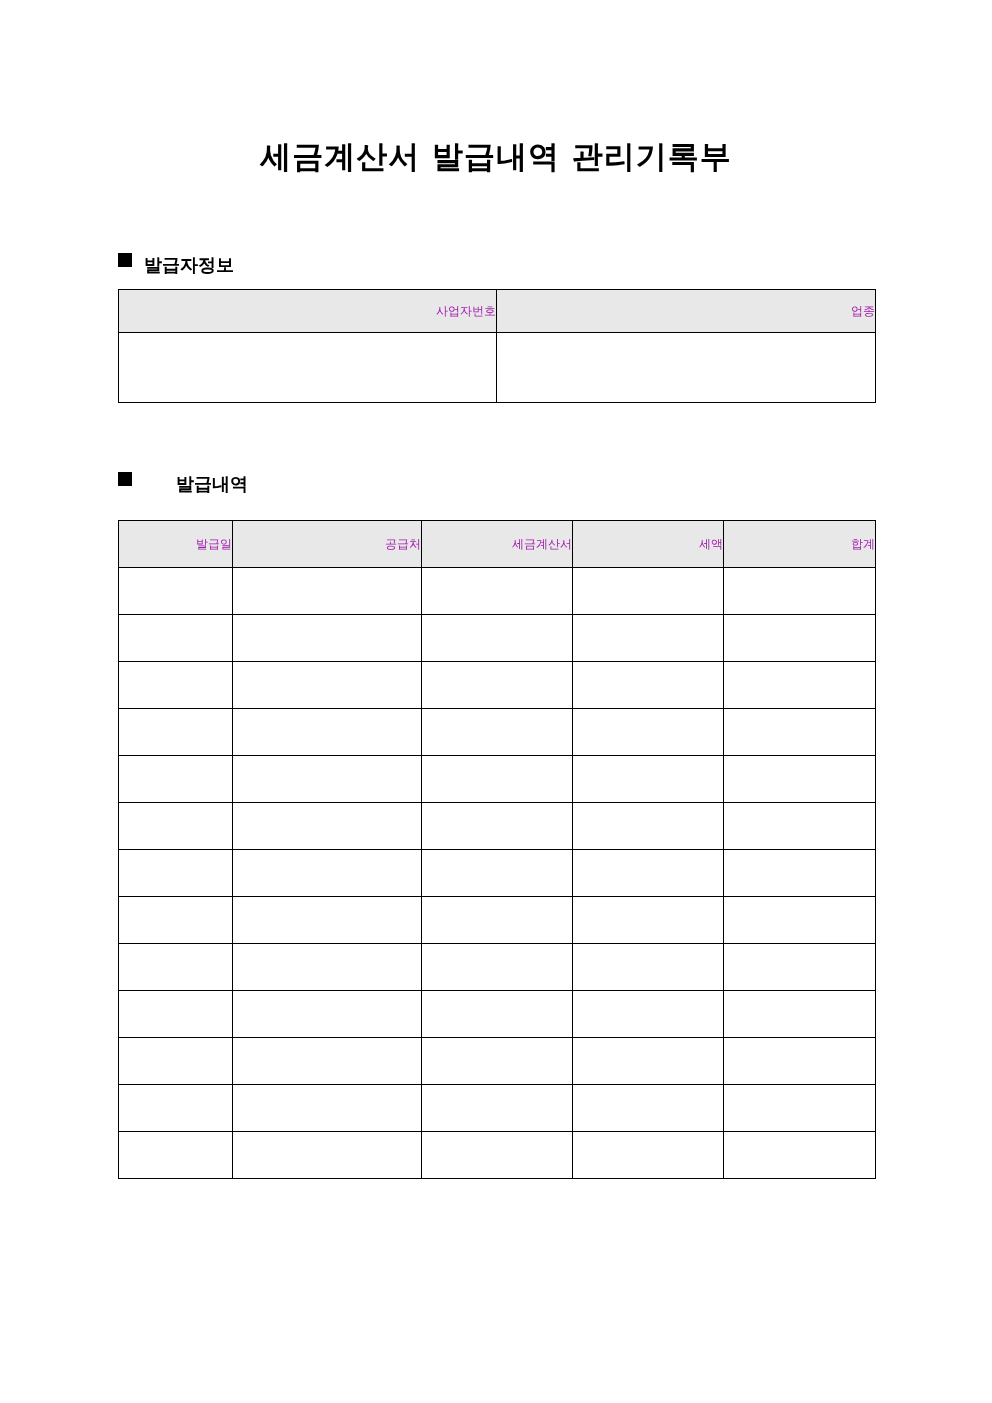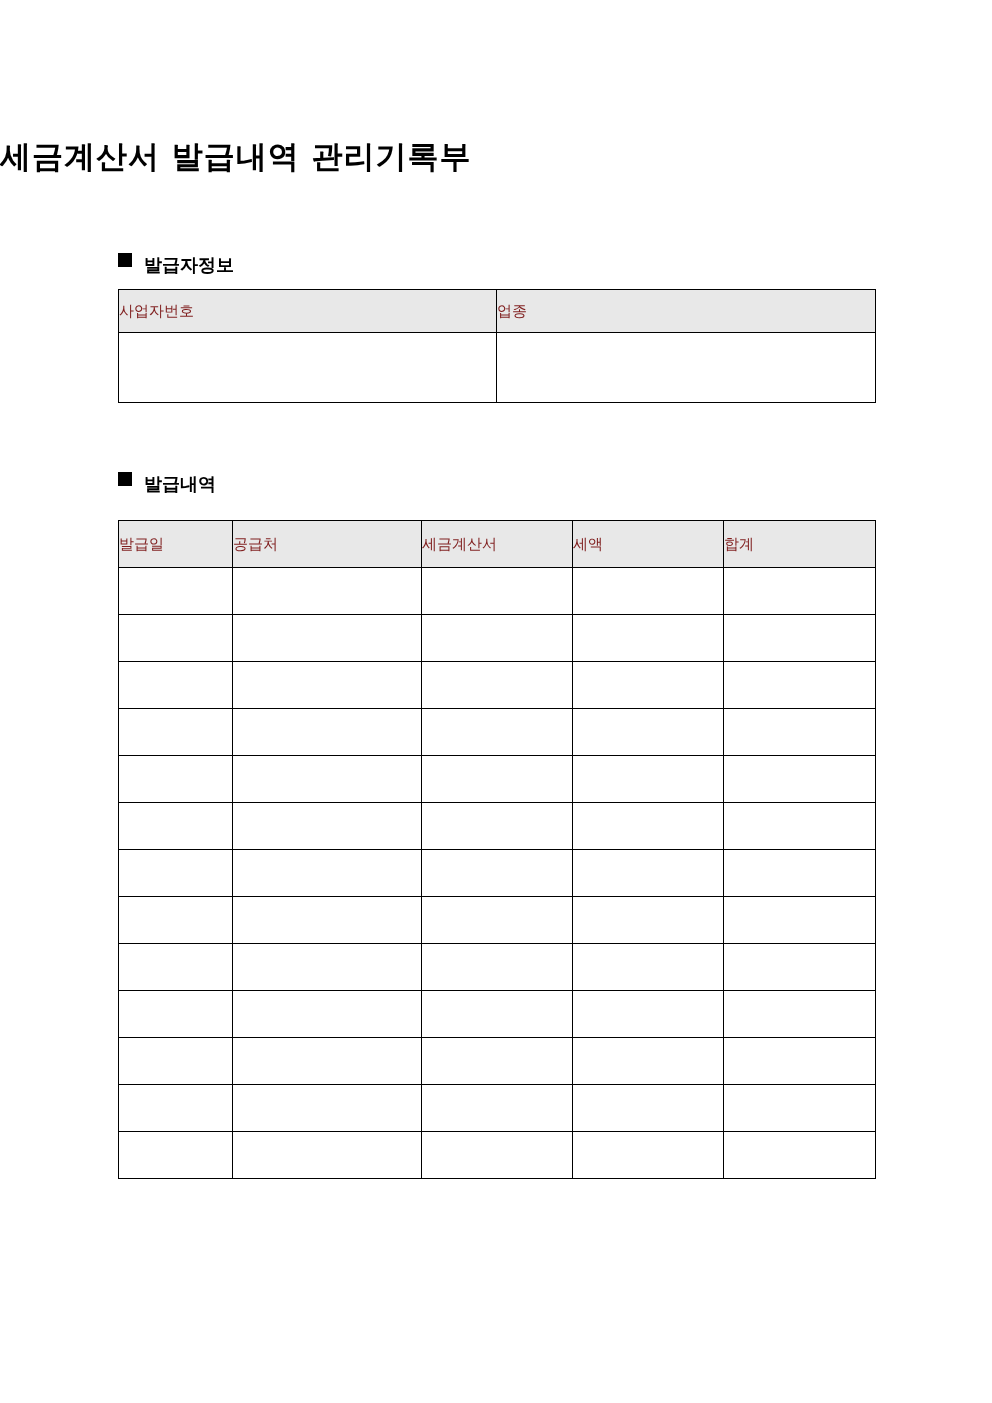--- a/index.html
+++ b/index.html
@@ -1,30 +1,30 @@
 <!DOCTYPE html>
 <html><head>
 <meta charset="utf-8">
 <style>
   html, body { margin: 0; padding: 0; background: #ffffff; }
   body { width: 992px; height: 1403px; position: relative; font-family: "DejaVu Sans", "Liberation Sans", sans-serif; color: #000; }
   .title {
-    position: absolute; left: 0; top: 134px; width: 992px; 
+    position: absolute; left: 0; top: 134px; width: 992px; text-align: center;
     font-size: 31px; font-weight: bold; letter-spacing: 1px; line-height: 44px;
   }
   .section-heading {
     position: absolute; left: 118px; font-size: 18px; font-weight: bold; line-height: 24px;
     display: flex; align-items: flex-start;
   }
   .section-heading .sq {
     display: inline-block; width: 14px; height: 14px; background: #000; margin-right: 12px;
   }
   table { border-collapse: collapse; position: absolute; left: 118px; table-layout: fixed; }
   td, th { border: 1.5px solid #000; padding: 0; }
-  th { background: #e8e8e8; font-weight: normal; font-size: 15px; color: #7f1d1d; text-align: left; }
+  th { background: #e8e8e8; font-weight: normal; font-size: 12px; color: #a21caf; text-align: right; }
   .info-table { top: 289px; width: 757px; }
   .info-table th { height: 42px; }
   .info-table td { height: 69px; }
   .issue-table { top: 520px; width: 757px; }
   .issue-table th { height: 46px; }
   .issue-table td { height: 46px; }
 </style>
 </head>
 <body>
 
@@ -45,21 +45,21 @@
     <th>사업자번호</th>
     <th>업종</th>
   </tr>
   <tr>
     <td></td>
     <td></td>
   </tr>
 </tbody>
   </table>
 
-<div class="section-heading" style="top:472px;">
+<div class="section-heading" style="top:472px;gap:32px;">
   <span class="sq"></span>
   <span>발급내역</span>
 </div>
 
 <table class="issue-table">
   <colgroup>
     <col style="width:114px">
       <col style="width:189px">
       <col style="width:151px">
       <col style="width:151px">

